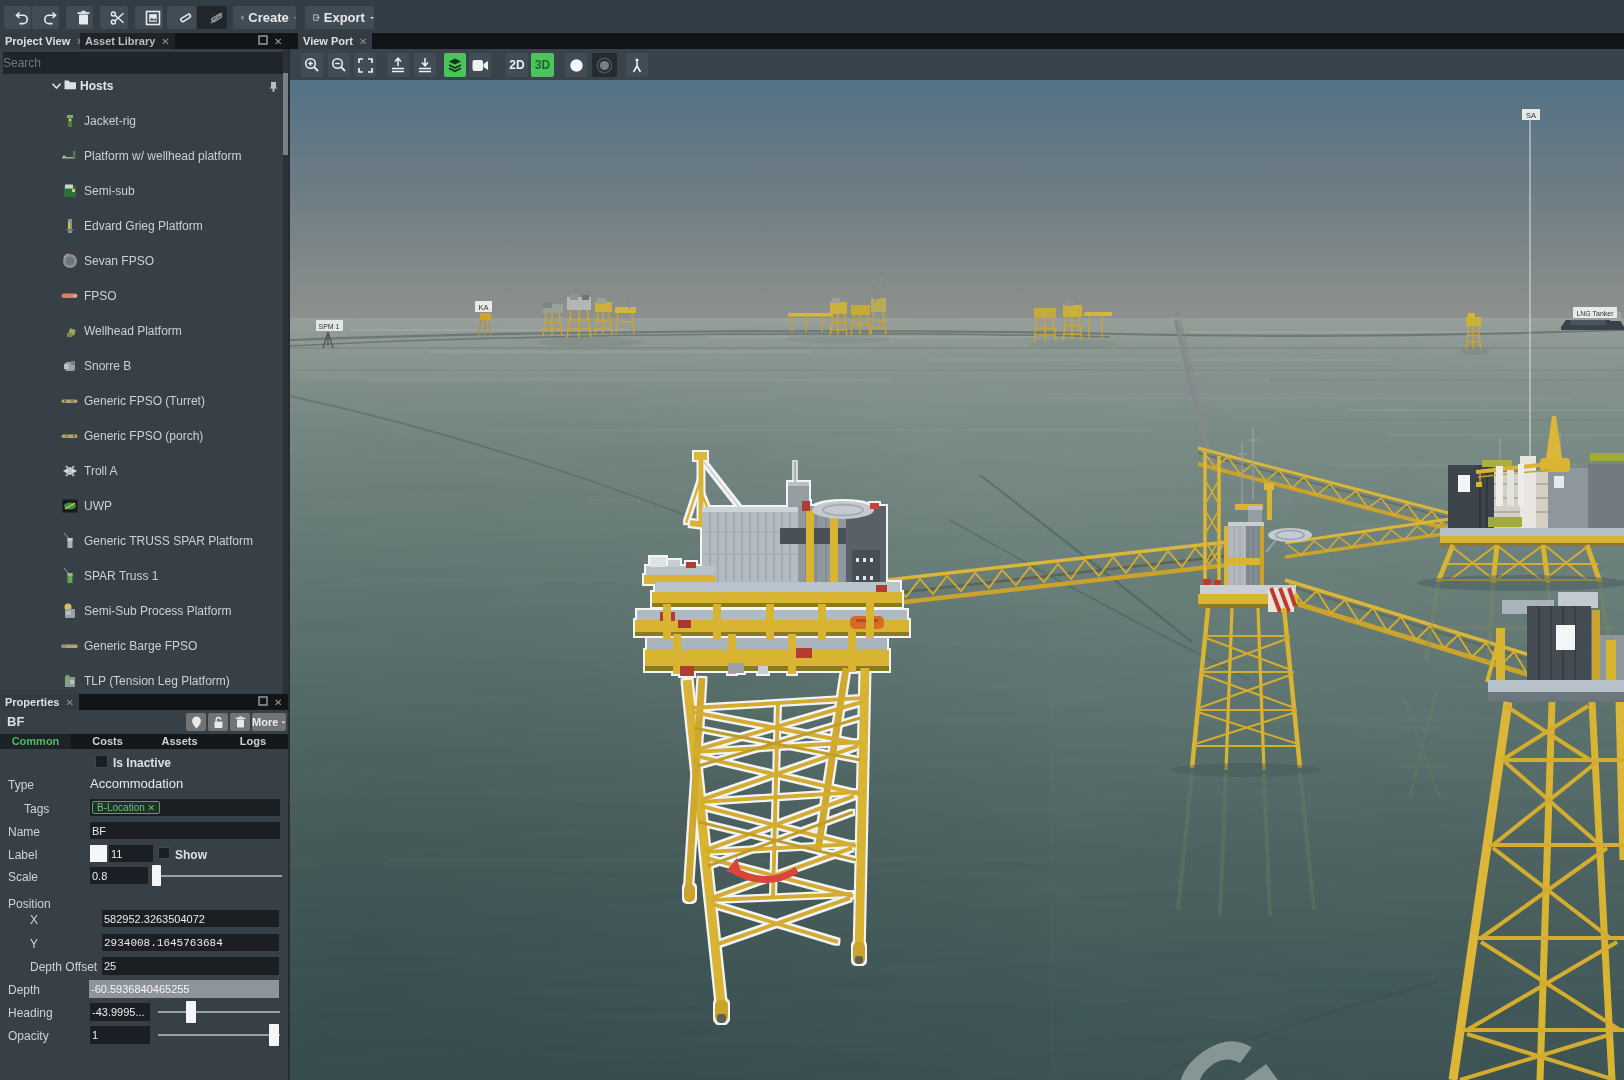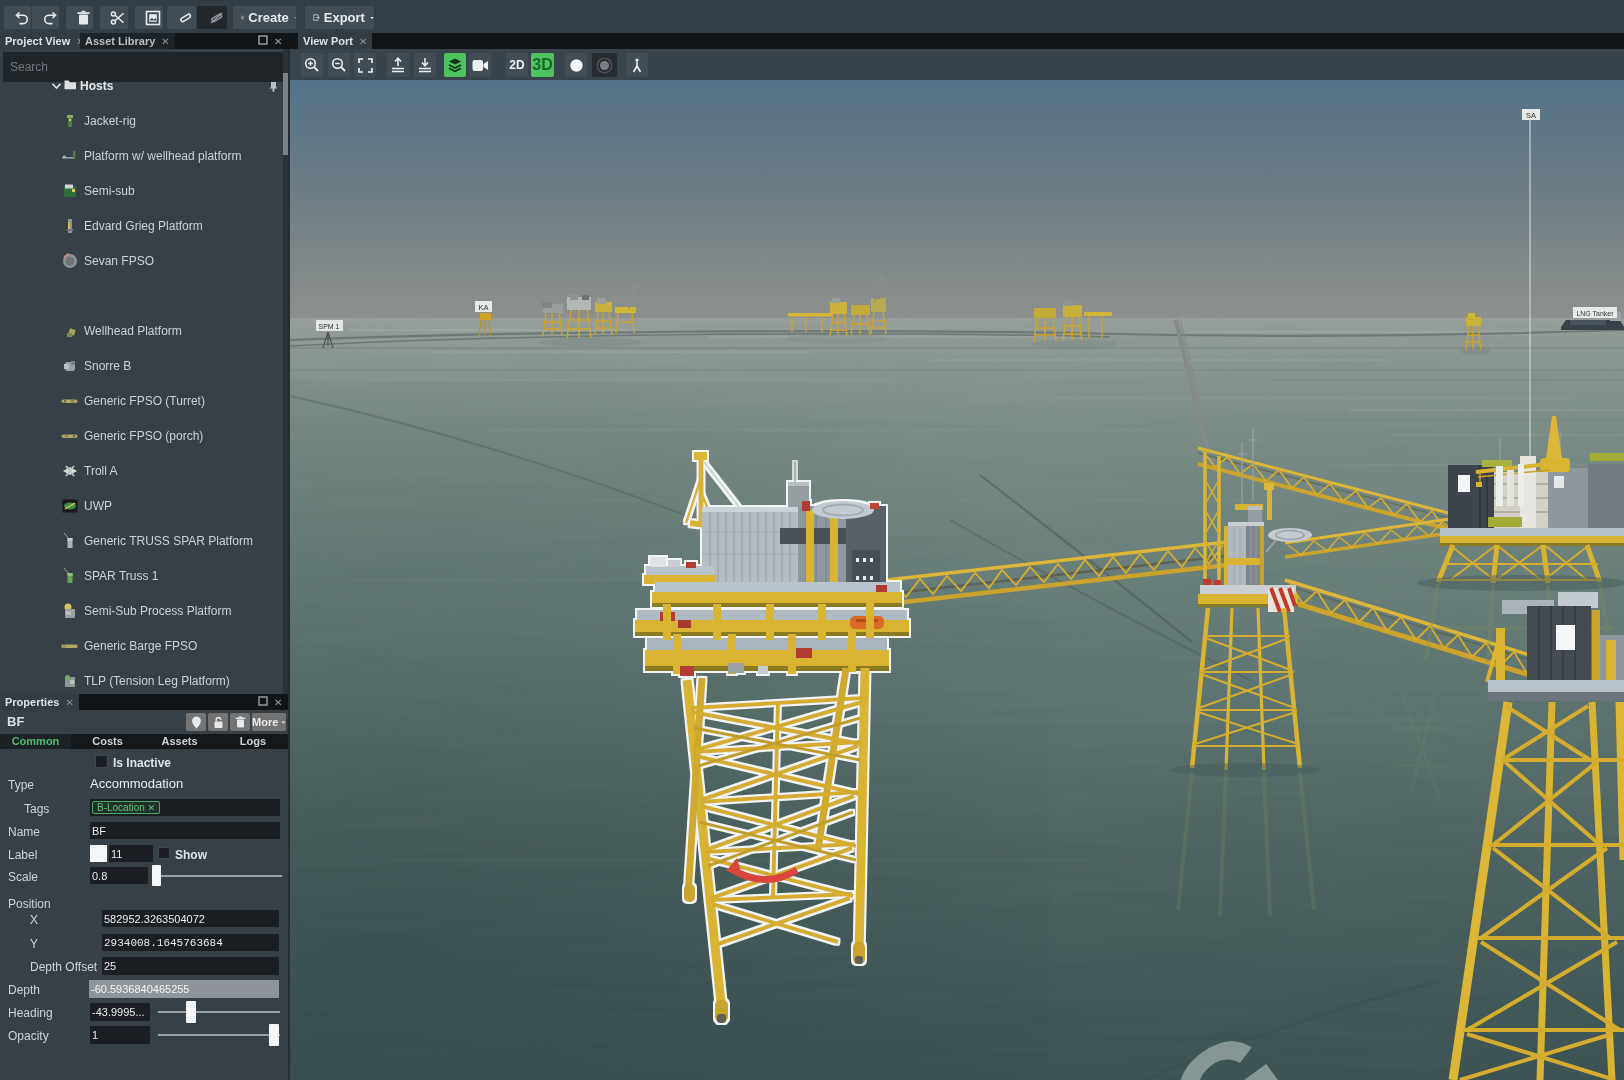--- a/index.html
+++ b/index.html
@@ -15,22 +15,22 @@
   
   #tabstrip { left:0; top:33px; width:1624px; height:16px; background:#121517; }
   .tab { position:absolute; top:0; height:16px; display:flex; align-items:center;
     font-size:11px; font-weight:bold; color:#dde1e3; padding:0 5px; }
   .tab .x { color:#8d959a; font-weight:normal; margin-left:6px; font-size:10px; }
   .tab.active { background:#333c43; }
   .tab.inactive { background:#1d2327; color:#b9bfc3; }
   .winctl { position:absolute; top:2px; color:#9aa1a6; font-size:10px; }
   
   #leftpanel { left:0; top:49px; width:290px; height:645px; background:#374047; }
-  #search { position:absolute; left:3px; top:3px; width:280px; height:30px; background:#202529;
-    color:#70777c; font-size:12px; display:flex; align-items:center; padding-left:7px; }
+  #search { position:absolute; left:3px; top:3px; width:280px; height:22px; background:#202529;
+    color:#70777c; font-size:12px; display:flex; align-items:center; }
   .trow { position:absolute; left:0; width:283px; height:35px; }
   .trow .lbl { position:absolute; left:84px; top:50%; transform:translateY(-50%);
     font-size:12px; color:#ccd1d5; white-space:nowrap; }
   .trow .ticon { position:absolute; left:61px; top:50%; transform:translateY(-50%); width:18px; height:18px; }
   #scrollbar { position:absolute; left:283px; top:0px; width:7px; height:645px; background:#2b3136; }
   #scrollthumb { position:absolute; left:0; top:24px; width:7px; height:82px; background:#798187; }
   
   #propstrip { left:0; top:694px; width:290px; height:16px; background:#121517; }
   #propspanel { left:0; top:710px; width:290px; height:370px; background:#374047; }
   .plabel { position:absolute; font-size:12px; color:#ced3d6; }
@@ -171,20 +171,27 @@
           </svg></span>
         <div class="lbl">Edvard Grieg Platform</div>
       </div>
     <div class="trow" style="top:194px;">
         <span class="ticon"><svg width="18" height="18">
             <circle cx="9" cy="9" r="7" fill="#8d9295"></circle>
             <circle cx="9" cy="9" r="4.5" fill="#6e7477"></circle>
             <path d="M3 6 a7 7 0 0 1 5-4" stroke="#c98a7e" stroke-width="1.6" fill="none"></path>
           </svg></span>
         <div class="lbl">Sevan FPSO</div>
+      </div>
+    <div class="trow" style="top:229px;">
+        <span class="ticon"><svg width="18" height="18">
+            <rect x="0.5" y="6.5" width="16" height="4.6" rx="2.3" fill="#e0796b"></rect>
+            <rect x="12" y="7.2" width="4" height="3.2" rx="1.6" fill="#ecA297"></rect>
+          </svg></span>
+        <div class="lbl">FPSO</div>
       </div>
     <div class="trow" style="top:264px;">
         <span class="ticon"><svg width="18" height="18">
             <rect x="8" y="7" width="6" height="6" fill="#a8a45c" transform="rotate(18 11 10)"></rect>
             <rect x="6" y="11" width="5" height="4" fill="#74904f"></rect>
           </svg></span>
         <div class="lbl">Wellhead Platform</div>
       </div>
     <div class="trow" style="top:299px;">
         <span class="ticon"><svg width="18" height="18">
@@ -380,21 +387,21 @@
           <path d="M2 11.3 L8 14.3 L14 11.3" fill="none" stroke="#10351a" stroke-width="1.8"></path>
         </svg>
       </div>
     <div class="vbtn" style="left:179px;width:22px;">
         <svg width="17" height="13" viewBox="0 0 17 13">
           <rect x="0.5" y="1" width="10.5" height="11" rx="2" fill="#eef1f2"></rect>
           <path d="M11.5 5 L16 2 v9 L11.5 8z" fill="#eef1f2"></path>
         </svg>
       </div>
     <div class="vbtn" style="left:216px;width:22px;font-size:12px;font-weight:bold;">2D</div>
-    <div class="vbtn" style="left:241px;width:23px;background:#4cc35e;color:#176a26;font-size:16px;font-weight:bold;">3D</div>
+    <div class="vbtn" style="left:241px;width:23px;background:#4cc35e;color:#176a26;font-size:12px;font-weight:bold;">3D</div>
     <div class="vbtn" style="left:275px;width:22px;">
         <svg width="15" height="15">
           <circle cx="7.5" cy="7.5" r="6.2" fill="#f2f4f5"></circle>
         </svg>
       </div>
     <div class="vbtn" style="left:302px;width:25px;background:#262b30;">
         <svg width="17" height="17" viewBox="0 0 17 17">
           <circle cx="8.5" cy="8.5" r="4.6" fill="#787f84"></circle>
           <circle cx="8.5" cy="8.5" r="7.2" fill="none" stroke="#4a5055" stroke-width="1.6"></circle>
         </svg>

